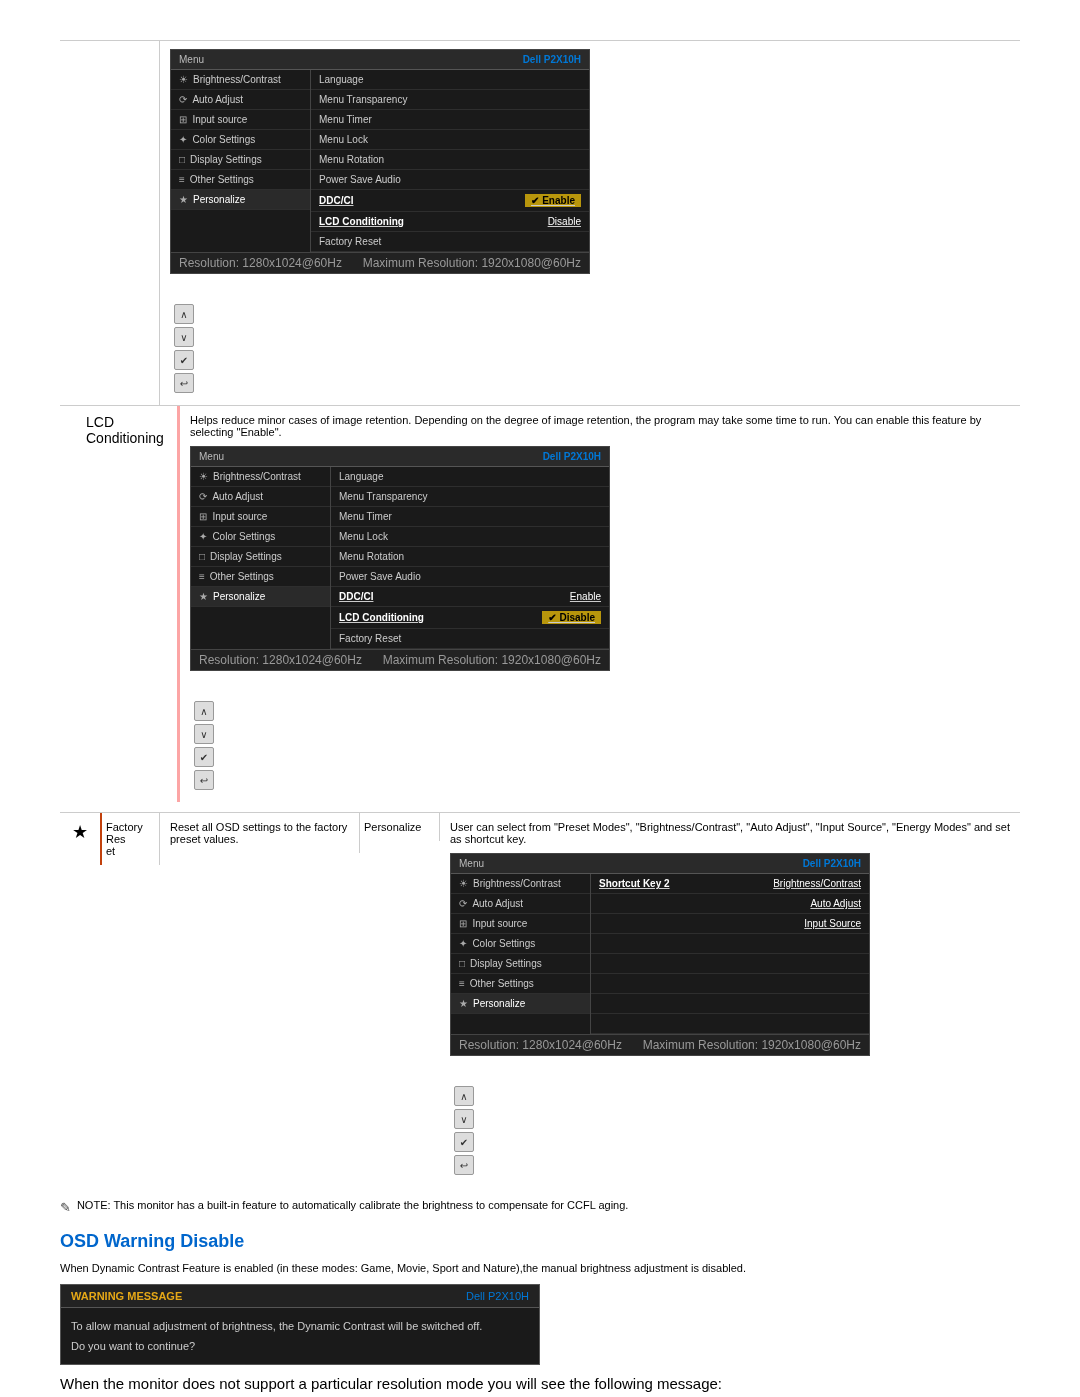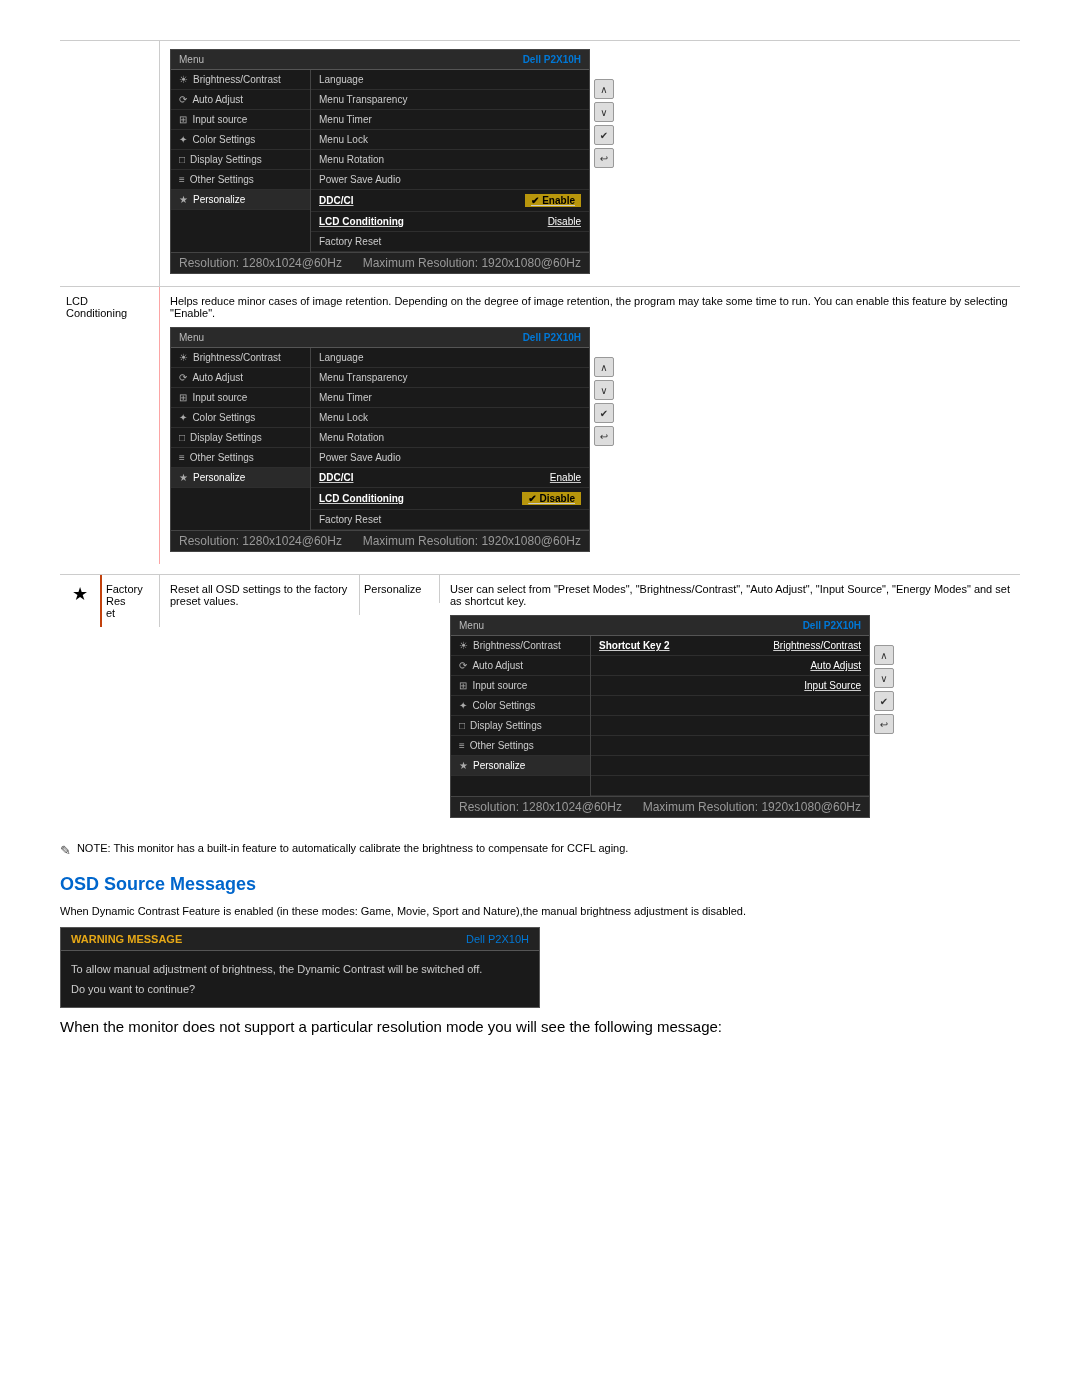--- a/index.html
+++ b/index.html
@@ -17,40 +17,41 @@
       display: flex;
       flex-direction: row;
       margin-bottom: 10px;
       border-top: 1px solid #ccc;
     }
 
     .section-label {
       width: 100px;
       min-width: 100px;
       padding: 8px 6px;
-      font-size: 11px;
-      color: #000;
-      border-right: 1px solid #fca5a5;
+      font-size: 14px;
+      color: #000;
+      border-right: 3px solid #fca5a5;
+      margin-left: 20px;
     }
 
     .section-content {
       flex: 1;
       padding: 8px 10px;
     }
 
     .section-desc {
       font-size: 11px;
       margin-bottom: 8px;
       color: #000;
     }
 
     
     .osd-container {
       display: flex;
-      flex-direction: row;
+      flex-direction: column;
       align-items: flex-start;
       margin-bottom: 4px;
     }
 
     .osd-menu {
       background: #1a1a1a;
       border: 1px solid #444;
       width: 420px;
       min-width: 420px;
       padding: 0;
@@ -512,21 +513,21 @@
     </div>
   </div>
 </div>
 
 <div class="note-section">
   <span class="note-icon">✎</span>
   <span>NOTE: This monitor has a built-in feature to automatically calibrate the brightness to compensate for CCFL aging.</span>
 </div>
 
 <div>
-  <div class="osd-warning-title">OSD Source Messages</div>
+  <div class="osd-warning-title">OSD Warning Disable</div>
   <div class="warning-desc">When Dynamic Contrast Feature is enabled (in these modes: Game, Movie, Sport and Nature),the manual brightness adjustment is disabled.</div>
 
   <div class="warning-dialog">
     <div class="warning-dialog-header">
       <span class="warning-label">WARNING MESSAGE</span>
       <span class="brand">Dell P2X10H</span>
     </div>
     <div class="warning-dialog-body">
       <div>To allow manual adjustment of brightness, the Dynamic Contrast will be switched off.</div>
       <div style="margin-top:8px;">Do you want to continue?</div>

